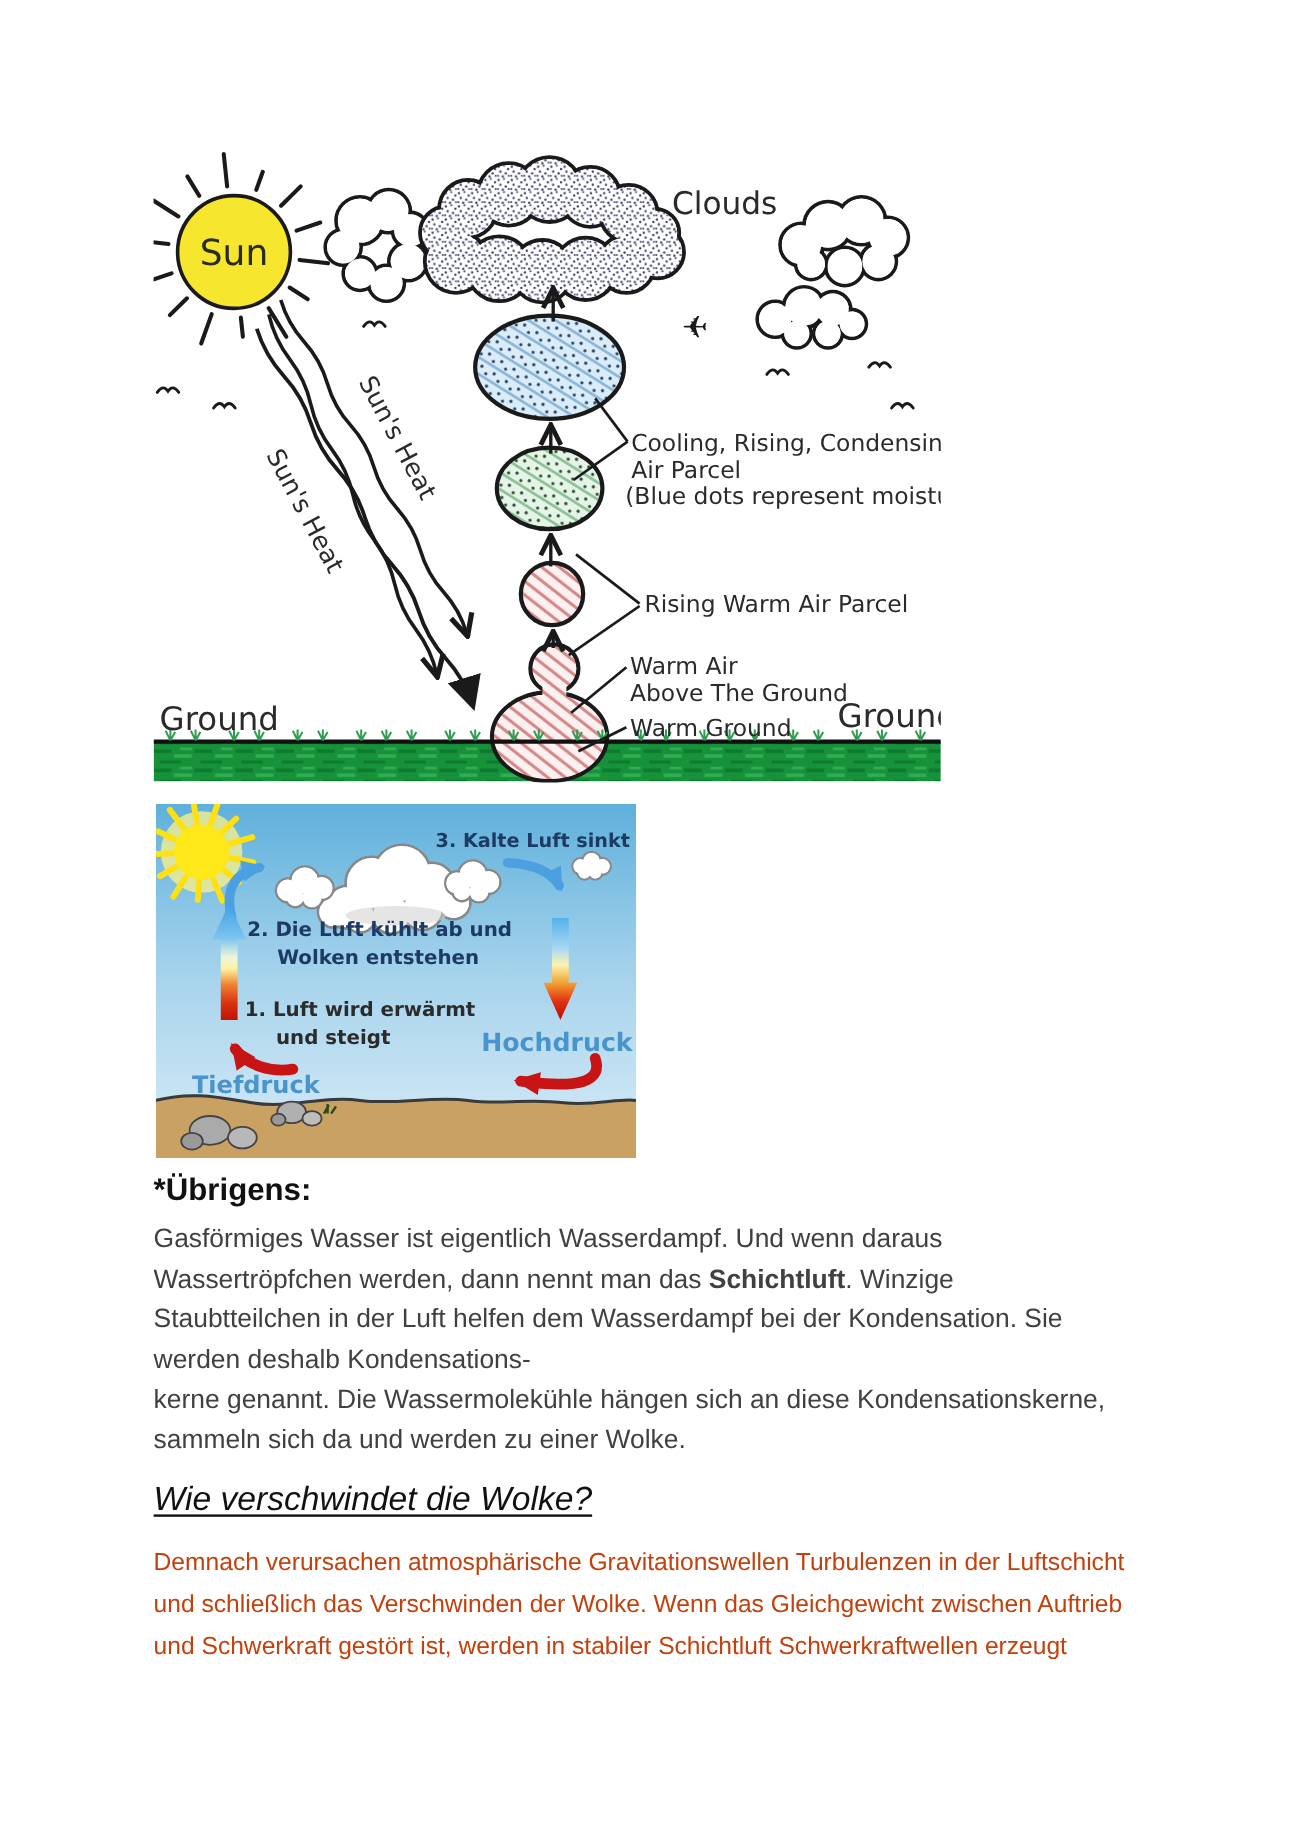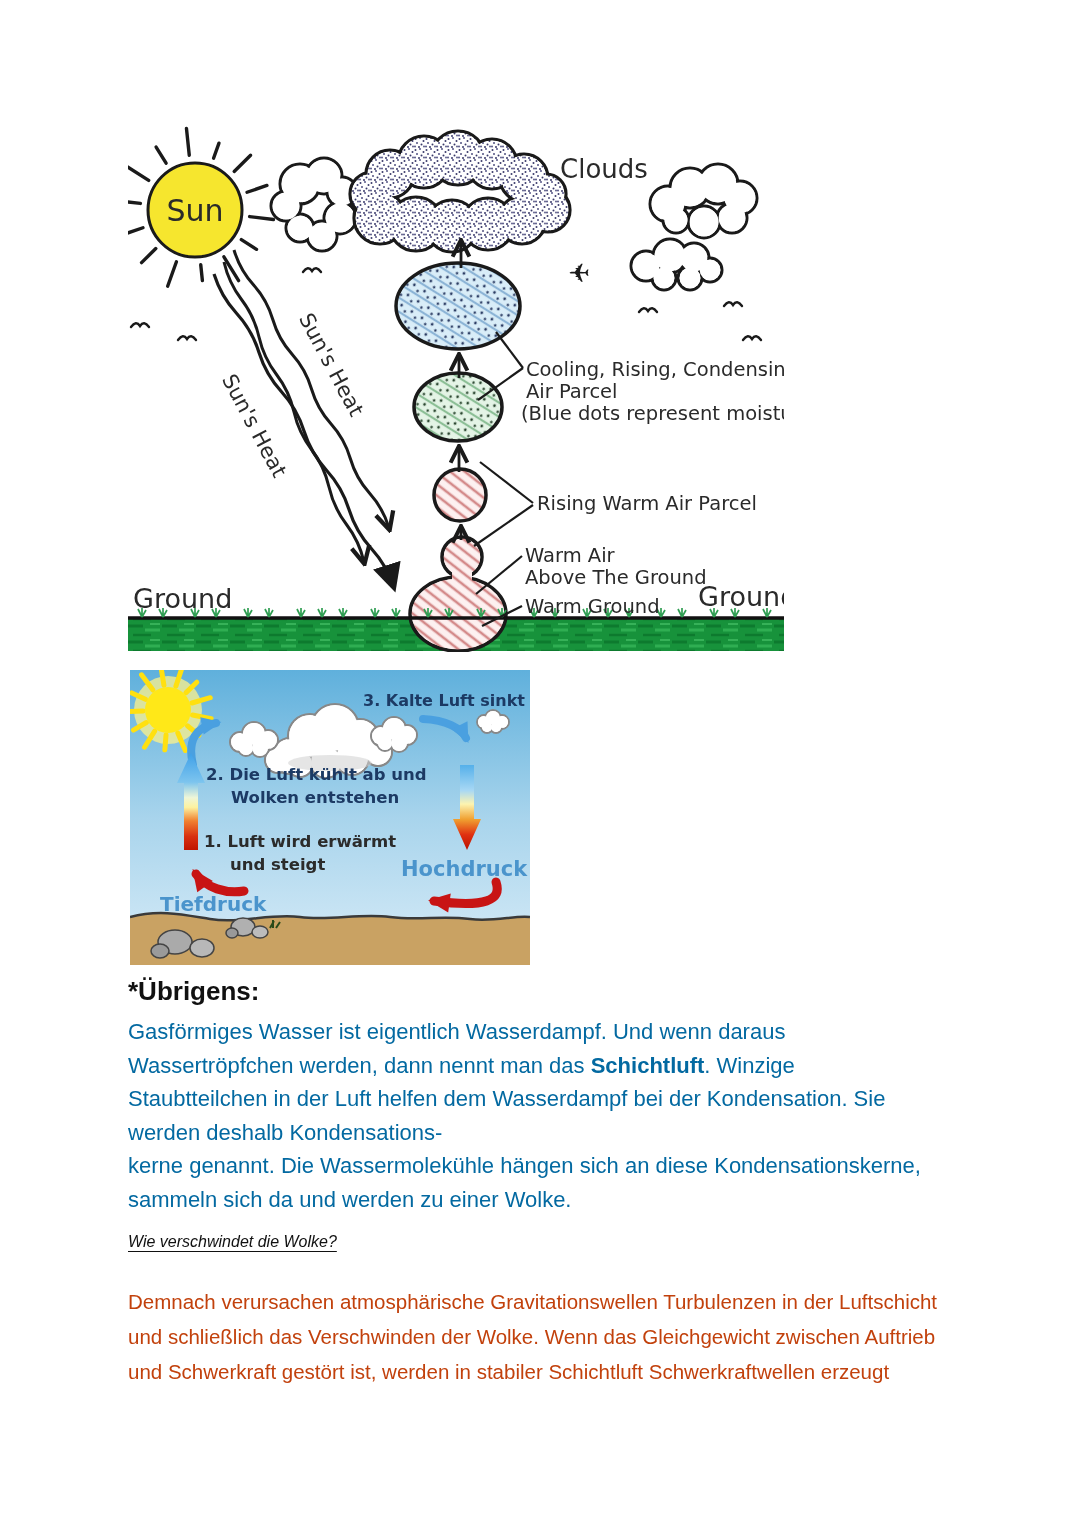--- a/index.html
+++ b/index.html
@@ -2,23 +2,23 @@
 <html><head>
 <meta charset="utf-8">
 <style>
   html,body{margin:0;padding:0;background:#e8e8e8;}
   #page{position:relative;width:1080px;height:1527px;background:#ffffff;margin:0 auto;
         font-family:"Liberation Sans",sans-serif;color:#1a1a1a;overflow:hidden;}
   .abs{position:absolute;}
   #fig1{left:128px;top:126px;}
   #fig2{left:130px;top:670px;}
   #h1{left:128px;top:976px;font-size:26px;font-weight:bold;color:#111;}
-  #p1{left:128px;top:1015px;width:890px;font-size:22px;line-height:33.5px;white-space:pre-line;color:#0369a1;}
+  #p1{left:128px;top:1015px;width:890px;font-size:22px;line-height:33.5px;white-space:pre-line;color:#404040;}
   #p1 b{font-weight:bold;}
-  #h2{left:128px;top:1233px;font-size:16px;font-style:italic;text-decoration:underline;
+  #h2{left:128px;top:1233px;font-size:28px;font-style:italic;text-decoration:underline;
       text-underline-offset:4px;color:#111;}
   #p2{left:128px;top:1284px;width:890px;font-size:20.5px;line-height:35px;white-space:pre-line;color:#c2410c;}
   svg text{user-select:none;}
   .figtext{font-family:"DejaVu Sans",sans-serif;fill:#2a2a2a;}
 </style>
 </head>
 <body>
 
 <div id="page">
 

